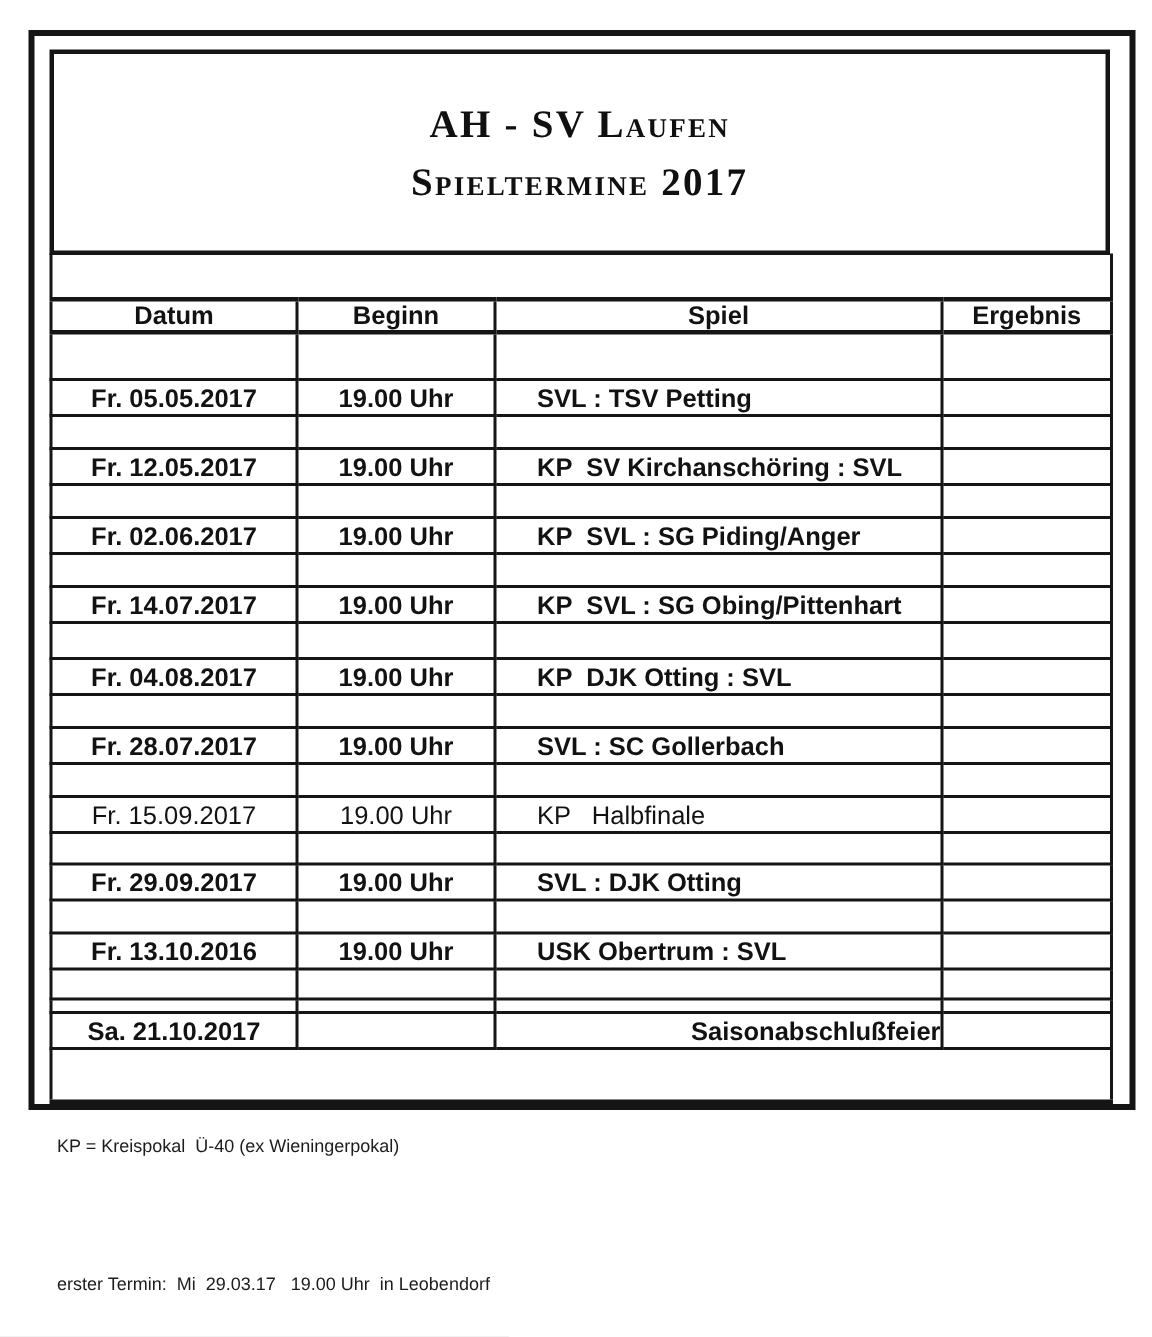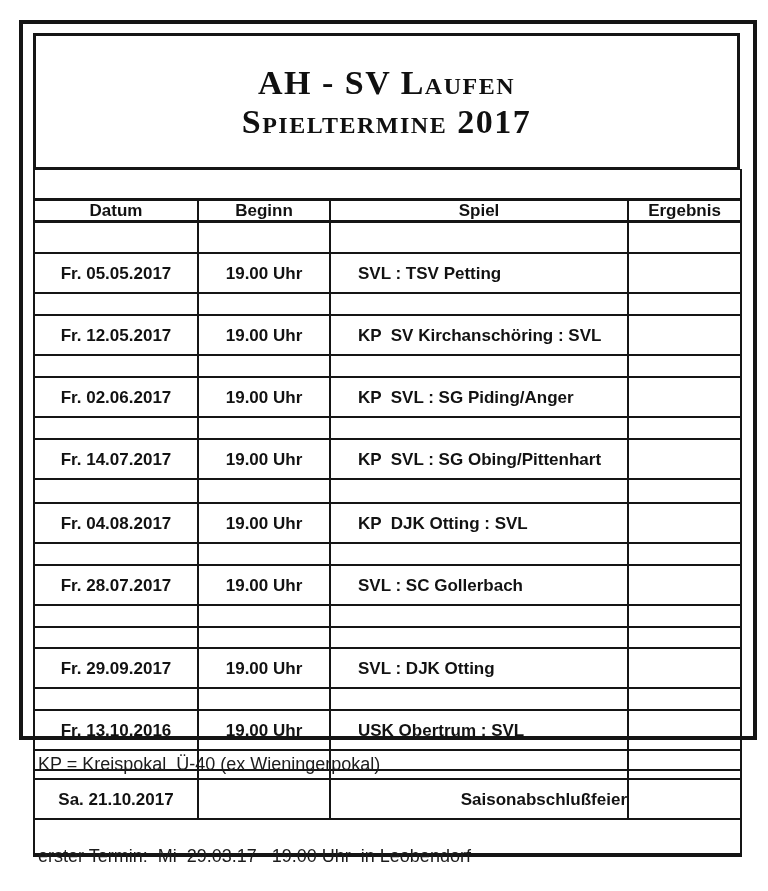--- a/index.html
+++ b/index.html
@@ -12,49 +12,49 @@
   .frame {
     position:absolute; left:19px; top:20px; width:738px; height:720px;
     border:4px solid #151515;
   }
   .title-box {
     position:absolute; left:10px; top:9px; width:707px; height:137px;
     border:3px solid #151515; text-align:center; padding-top:27px;
   }
   .title-line {
     font-family:"Liberation Serif","DejaVu Serif",serif;
-    font-variant:small-caps; font-weight:bold; font-size:34px;
+    font-variant:small-caps; font-weight:bold; font-size:26px;
     line-height:39px; letter-spacing:1.5px; color:#101010; white-space:pre;
   }
   table.schedule {
     position:absolute; left:10px; top:145px; width:707px;
     border-collapse:collapse; table-layout:fixed;
     border-left:2px solid #151515; border-right:2px solid #151515;
     border-bottom:4px solid #151515;
   }
   .schedule td {
     border:2px solid #151515; padding:0; font-size:17px; font-weight:bold;
     vertical-align:middle; overflow:hidden; white-space:pre; line-height:1;
   }
   tr.r-spacer { height:30px; }
   tr.r-spacer td { border:none; }
   tr.r-header { height:22px;padding-left:48px; }
   tr.r-header td { border-top:3px solid #151515; border-bottom:3px solid #151515; text-align:center; }
   tr.r-e1 { height:32px; }
   tr.r-empty { height:22px; }
   tr.r-thin { height:9px; }
-  tr.r-content { height:40px; }
+  tr.r-content { height:24px; }
   tr.r-last { height:36px; }
   tr.r-last td { border-left:none; border-right:none; border-bottom:none; }
   td.datum, td.beginn { text-align:center; }
   td.spiel { text-align:left; padding-left:27px; }
   td.spiel.centered { text-align:right; padding-left:0; }
   tr.regular td { font-weight:normal; }
   .footnote {
-    position:absolute; left:38px; font-size:18px; color:#1c1c1c;
+    position:absolute; left:38px; font-size:12px; color:#1c1c1c;
     white-space:pre; line-height:18px;
   }
   .fn1 { top:755px; }
   .fn2 { top:810px; }
   .fn3 { top:847px; }
 </style>
 </head>
 <body>
 
 <div class="page">
@@ -162,20 +162,26 @@
           <td class="spiel">SVL : SC Gollerbach</td>
           <td class="ergebnis"></td>
         </tr>
         <tr class="r-empty">
             <td></td>
             <td></td>
             <td></td>
             <td></td>
           </tr>
 
+        <tr class="r-content regular">
+          <td class="datum">Fr. 15.09.2017</td>
+          <td class="beginn">19.00 Uhr</td>
+          <td class="spiel">KP   Halbfinale</td>
+          <td class="ergebnis"></td>
+        </tr>
         <tr class="r-empty" style="height:21px">
             <td></td>
             <td></td>
             <td></td>
             <td></td>
           </tr>
 
         <tr class="r-content">
           <td class="datum">Fr. 29.09.2017</td>
           <td class="beginn">19.00 Uhr</td>

